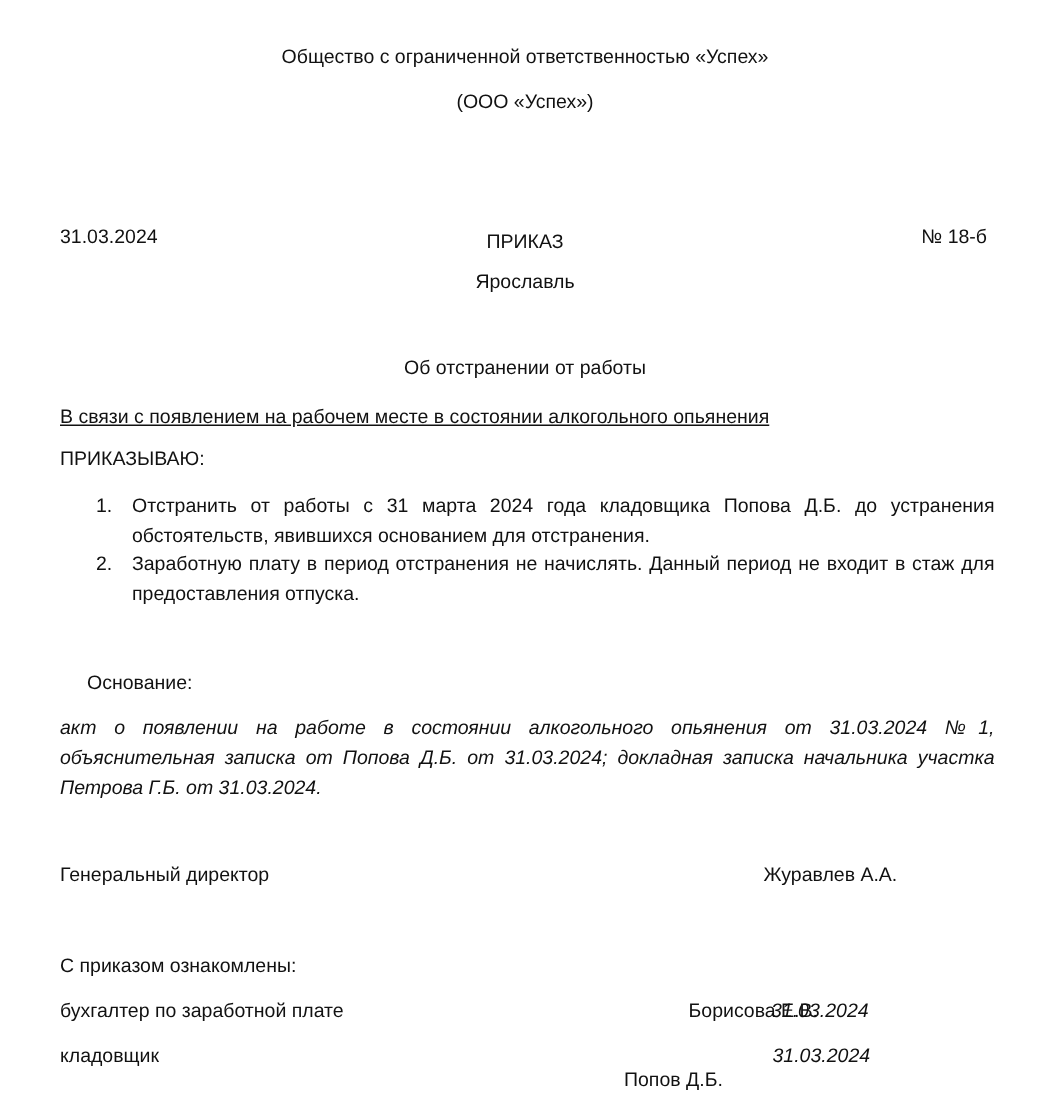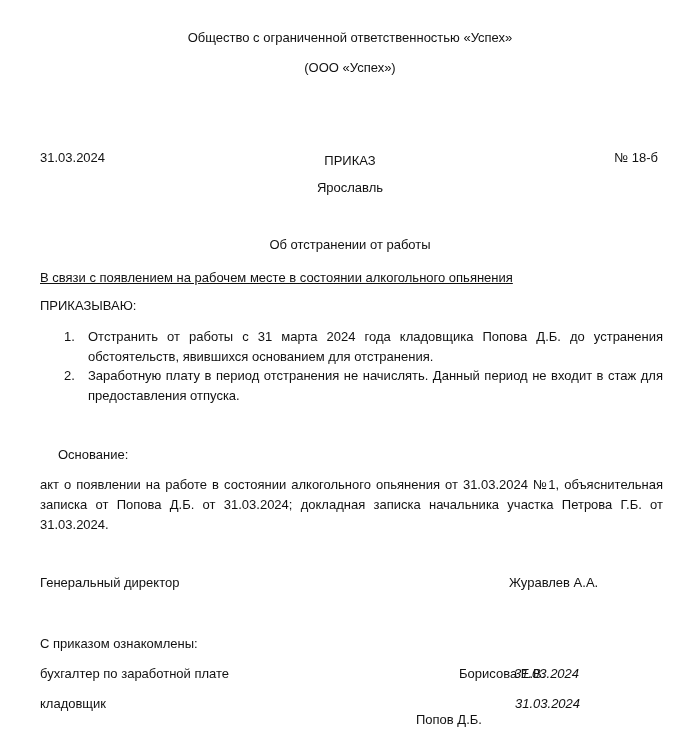--- a/index.html
+++ b/index.html
@@ -79,21 +79,21 @@
       <span class="list-num">1.</span>
       <span class="list-text">Отстранить от работы с 31 марта 2024 года кладовщика Попова Д.Б. до устранения обстоятельств, явившихся основанием для отстранения.</span>
     </div>
     <div class="list-item" style="top:366px;">
       <span class="list-num">2.</span>
       <span class="list-text">Заработную плату в период отстранения не начислять. Данный период не входит в стаж для предоставления отпуска.</span>
     </div>
   </div>
 
   <div class="line left" style="top:447px;margin-left:18px;">Основание:</div>
-  <div class="justify-block" style="top:475px;">акт о появлении на работе в состоянии алкогольного опьянения от 31.03.2024 №1, объяснительная записка от Попова Д.Б. от 31.03.2024; докладная записка начальника участка Петрова Г.Б. от 31.03.2024.</div>
+  <div class="justify-block" style="top:475px;font-style:italic;">акт о появлении на работе в состоянии алкогольного опьянения от 31.03.2024 №1, объяснительная записка от Попова Д.Б. от 31.03.2024; докладная записка начальника участка Петрова Г.Б. от 31.03.2024.</div>
 
   <div class="line left" style="top:575px;">Генеральный директор</div>
   <div class="line" style="top:575px; left:509px;">Журавлев А.А.</div>
 
   <div class="line left" style="top:636px;">С приказом ознакомлены:</div>
 
   <div>
     <div class="line left" style="top:666px;">бухгалтер по заработной плате</div>
     <div class="line" style="top:666px; left:413px;margin-left:46px;">Борисова Е.В.</div>
     <div class="line italic" style="top:666px; left:514px;">31.03.2024</div>

